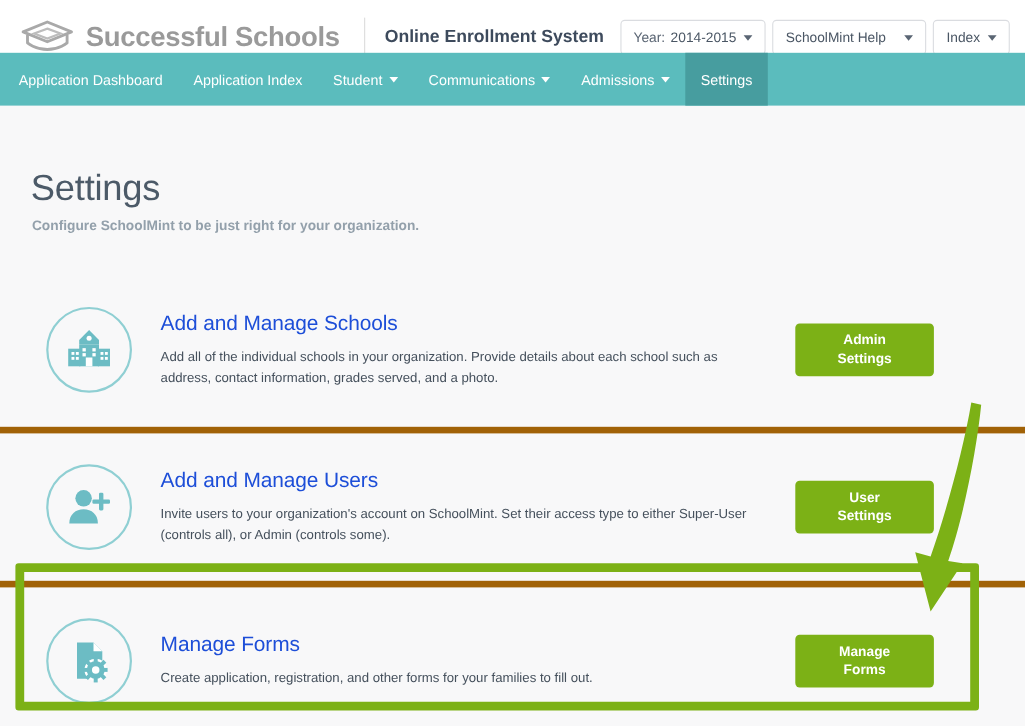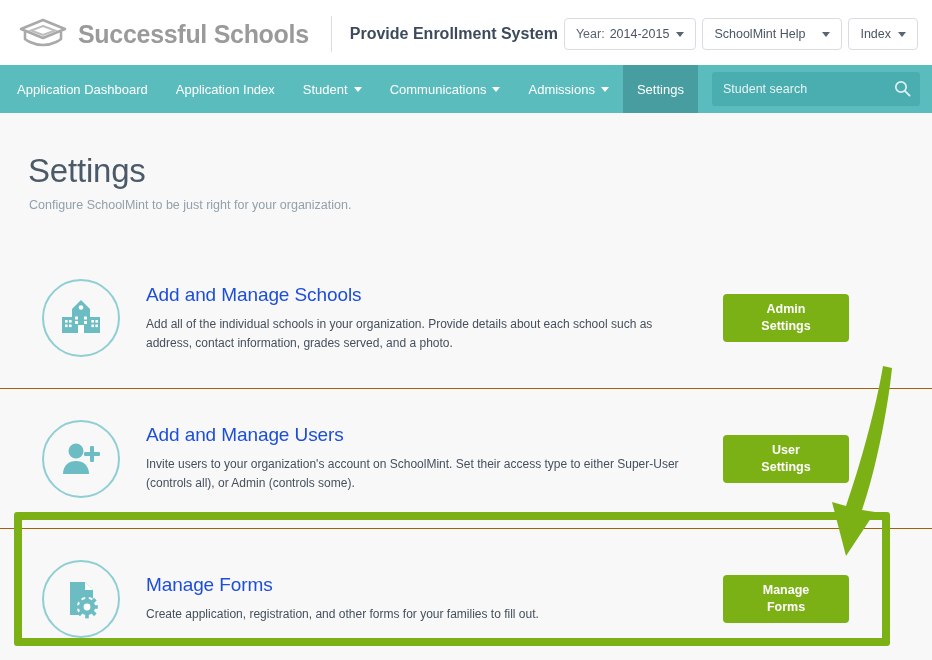--- a/index.html
+++ b/index.html
@@ -44,21 +44,21 @@
     display: inline-block; margin-left: 7px;
     border-left: 4px solid transparent; border-right: 4px solid transparent;
     border-top: 5px solid #5a6573;
   }
   .hbtn-year .lbl-a { color: #5a6573; margin-right: 5px; }
   .hbtn-team { width: 140px; }
   .hbtn-team .caret { margin-left: auto; }
 
   
   .navbar {
-    position: absolute; top: 65px; left: 0; width: 932px; height: 48px;
+    position: absolute; top: 48px; left: 0; width: 932px; height: 48px;
     background: #5bbcbd;
     display: flex; align-items: stretch;
   }
   .nav-item {
     display: flex; align-items: center; padding: 0 14px;
     color: #ffffff; font-size: 13px; white-space: nowrap; cursor: pointer;
   }
   .nav-item:first-child { padding-left: 17px; }
   .nav-item.active { background: #479d9f; }
   .nav-item .ncaret {
@@ -83,28 +83,28 @@
   }
 
   
   .content { position: absolute; top: 104px; left: 0; width: 932px; }
   .page-head { padding: 48px 0 0 28px; }
   .page-title {
     font-size: 33px; color: #4c5a68; font-weight: normal; margin: 0;
     letter-spacing: -0.2px;
   }
   .page-sub {
-    font-size: 12.5px; color: #93a0ab; margin: 8px 0 0 1px;
+    font-size: 12.5px; color: #93a0ab; margin: 8px 0 0 1px; font-weight: bold;
   }
 
   .rows { margin-top: 36px; }
   .row {
     position: relative; display: flex; align-items: center;
     height: 140px; padding: 0 28px;
-    border-top: 1px solid #a16207;
+    border-top: 6px solid #a16207;
   }
   .row:first-child { border-top: 0; }
   .icon-circle {
     flex: 0 0 78px; width: 78px; height: 78px;
     border: 2px solid #8fcfd3; border-radius: 50%;
     display: flex; align-items: center; justify-content: center;
     margin-left: 14px;
   }
   .row-text { flex: 1; padding-left: 26px; padding-right: 20px; max-width: 600px; }
   .row-title {
@@ -150,21 +150,21 @@
           <g fill="none" stroke="#a9a9a9" stroke-width="2.6" stroke-linejoin="round">
             <path d="M29 6 L51 15 L29 24 L7 15 Z"></path>
             <path d="M11 17.5 L11 25 C11 25 18 31 29 31 C40 31 47 25 47 25 L47 17.5"></path>
           </g>
           <path d="M29 12 L41 16.5 L29 21 L17 16.5 Z" fill="none" stroke="#bdbdbd" stroke-width="2"></path>
         </svg>
       </span>
       <span class="brand-name">Successful Schools</span>
     </div>
     <div class="brand-divider"></div>
-    <div class="app-title">Provide Enrollment System</div>
+    <div class="app-title">Online Enrollment System</div>
 
     <div class="topbar-right">
       <div class="hbtn hbtn-year">
         <span class="lbl-a">Year:</span>
         <span>2014-2015</span>
         <span class="caret"></span>
       </div>
       <div class="hbtn hbtn-team">
         <span>SchoolMint Help</span>
         <span class="caret"></span>
@@ -192,29 +192,20 @@
       <span class="ncaret"></span>
     </div>
     <div class="nav-item">
       <span>Admissions</span>
       <span class="ncaret"></span>
     </div>
     <div class="nav-item active">
       <span>Settings</span>
     </div>
 
-    <div class="search-wrap">
-      <input class="search-input" type="text" placeholder="Student search" style="">
-      <span class="search-icon">
-        <svg viewBox="0 0 17 17" width="17" height="17" aria-hidden="true">
-          <circle cx="7" cy="7" r="5.2" fill="none" stroke="#dff0f0" stroke-width="1.7"></circle>
-          <line x1="10.8" y1="10.8" x2="15.6" y2="15.6" stroke="#dff0f0" stroke-width="1.9" stroke-linecap="round"></line>
-        </svg>
-      </span>
-    </div>
   </div>
 
   <div class="content">
     <div class="page-head">
       <h1 class="page-title">Settings</h1>
       <p class="page-sub">Configure SchoolMint to be just right for your organization.</p>
     </div>
 
     <div class="rows">
 

